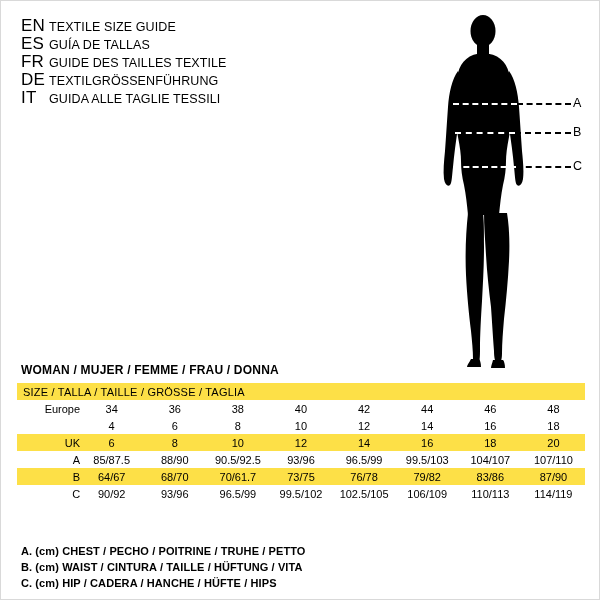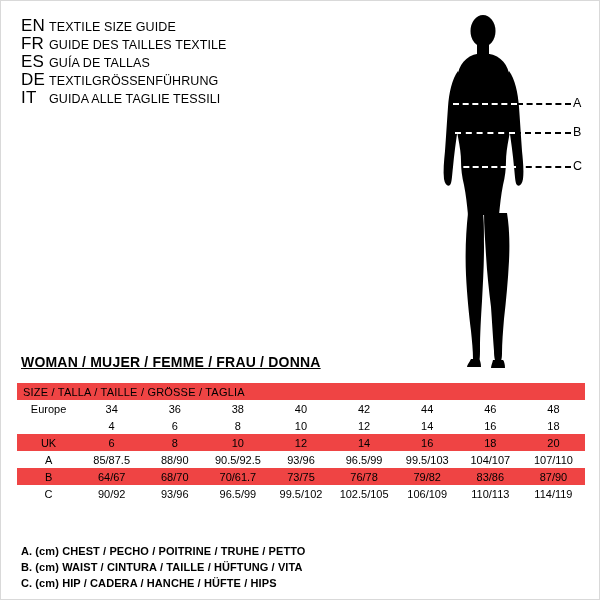--- a/index.html
+++ b/index.html
@@ -66,49 +66,48 @@
   .measure-label {
     position: absolute;
     font-size: 12.5px;
     font-weight: 400;
     color: #000;
   }
 
   
   .woman-title {
     position: absolute;
-    top: 353px;
+    top: 362px;
     left: 20px;
-    font-size: 14px;
+    font-size: 12px;
     font-weight: bold;
     letter-spacing: 0.2px;
-    text-decoration: underline;
   }
 
   
   .size-table {
     position: absolute;
     top: 382px;
     left: 16px;
     width: 568px;
     border-collapse: collapse;
     font-size: 11px;
     table-layout: fixed;
   }
   .size-table td {
     height: 17px;
     padding: 0;
     vertical-align: middle;
   }
-  .size-table tr.shade td { background: #ef4444; }
+  .size-table tr.shade td { background: #fde047; }
   .size-table tr.plain td { background: #ffffff; }
   .c-label {
     width: 74px;
     padding-left: 6px;
-    text-align: center;
+    text-align: right;
   }
   .c-val { text-align: center; }
   .hdr td {
     font-weight: normal;
     padding-left: 6px;
     letter-spacing: 0.2px;
   }
 
   
   .legend {
@@ -125,26 +124,26 @@
 <body>
 
 <div id="page">
 
   <div class="lang-block">
     <div class="lang-row">
       <span class="lang-code">EN</span>
       <span class="lang-text">TEXTILE SIZE GUIDE</span>
     </div>
     <div class="lang-row">
+      <span class="lang-code">ES</span>
+      <span class="lang-text">GUÍA DE TALLAS</span>
+    </div>
+    <div class="lang-row">
       <span class="lang-code">FR</span>
       <span class="lang-text">GUIDE DES TAILLES TEXTILE</span>
-    </div>
-    <div class="lang-row">
-      <span class="lang-code">ES</span>
-      <span class="lang-text">GUÍA DE TALLAS</span>
     </div>
     <div class="lang-row">
       <span class="lang-code">DE</span>
       <span class="lang-text">TEXTILGRÖSSENFÜHRUNG</span>
     </div>
     <div class="lang-row">
       <span class="lang-code">IT</span>
       <span class="lang-text">GUIDA ALLE TAGLIE TESSILI</span>
     </div>
   </div>

